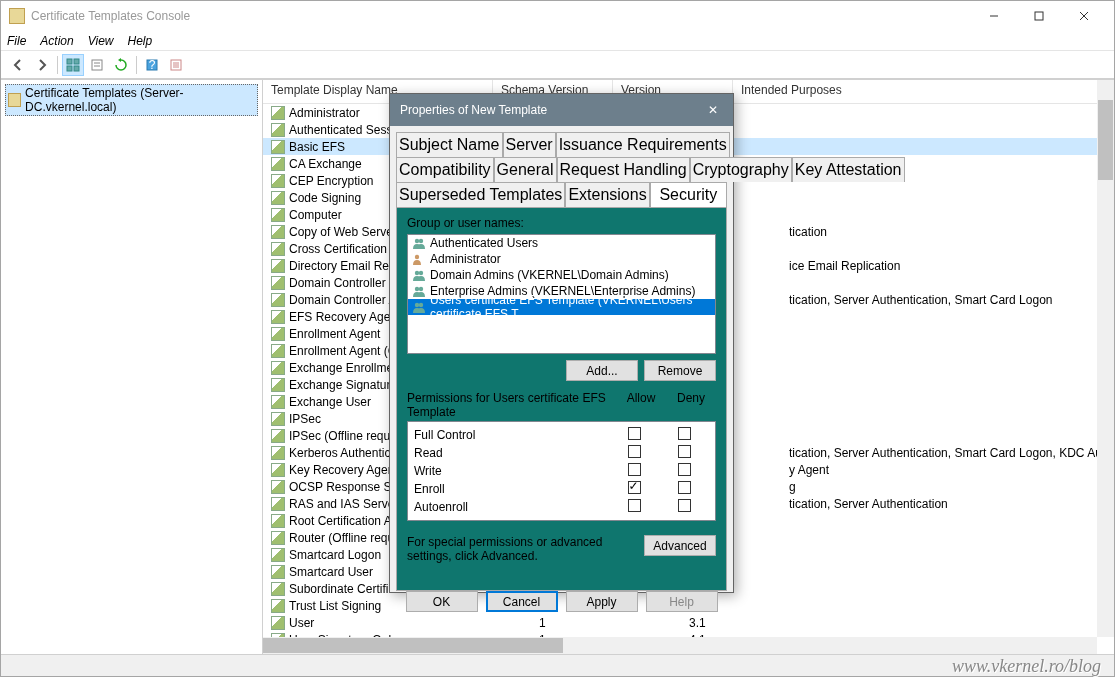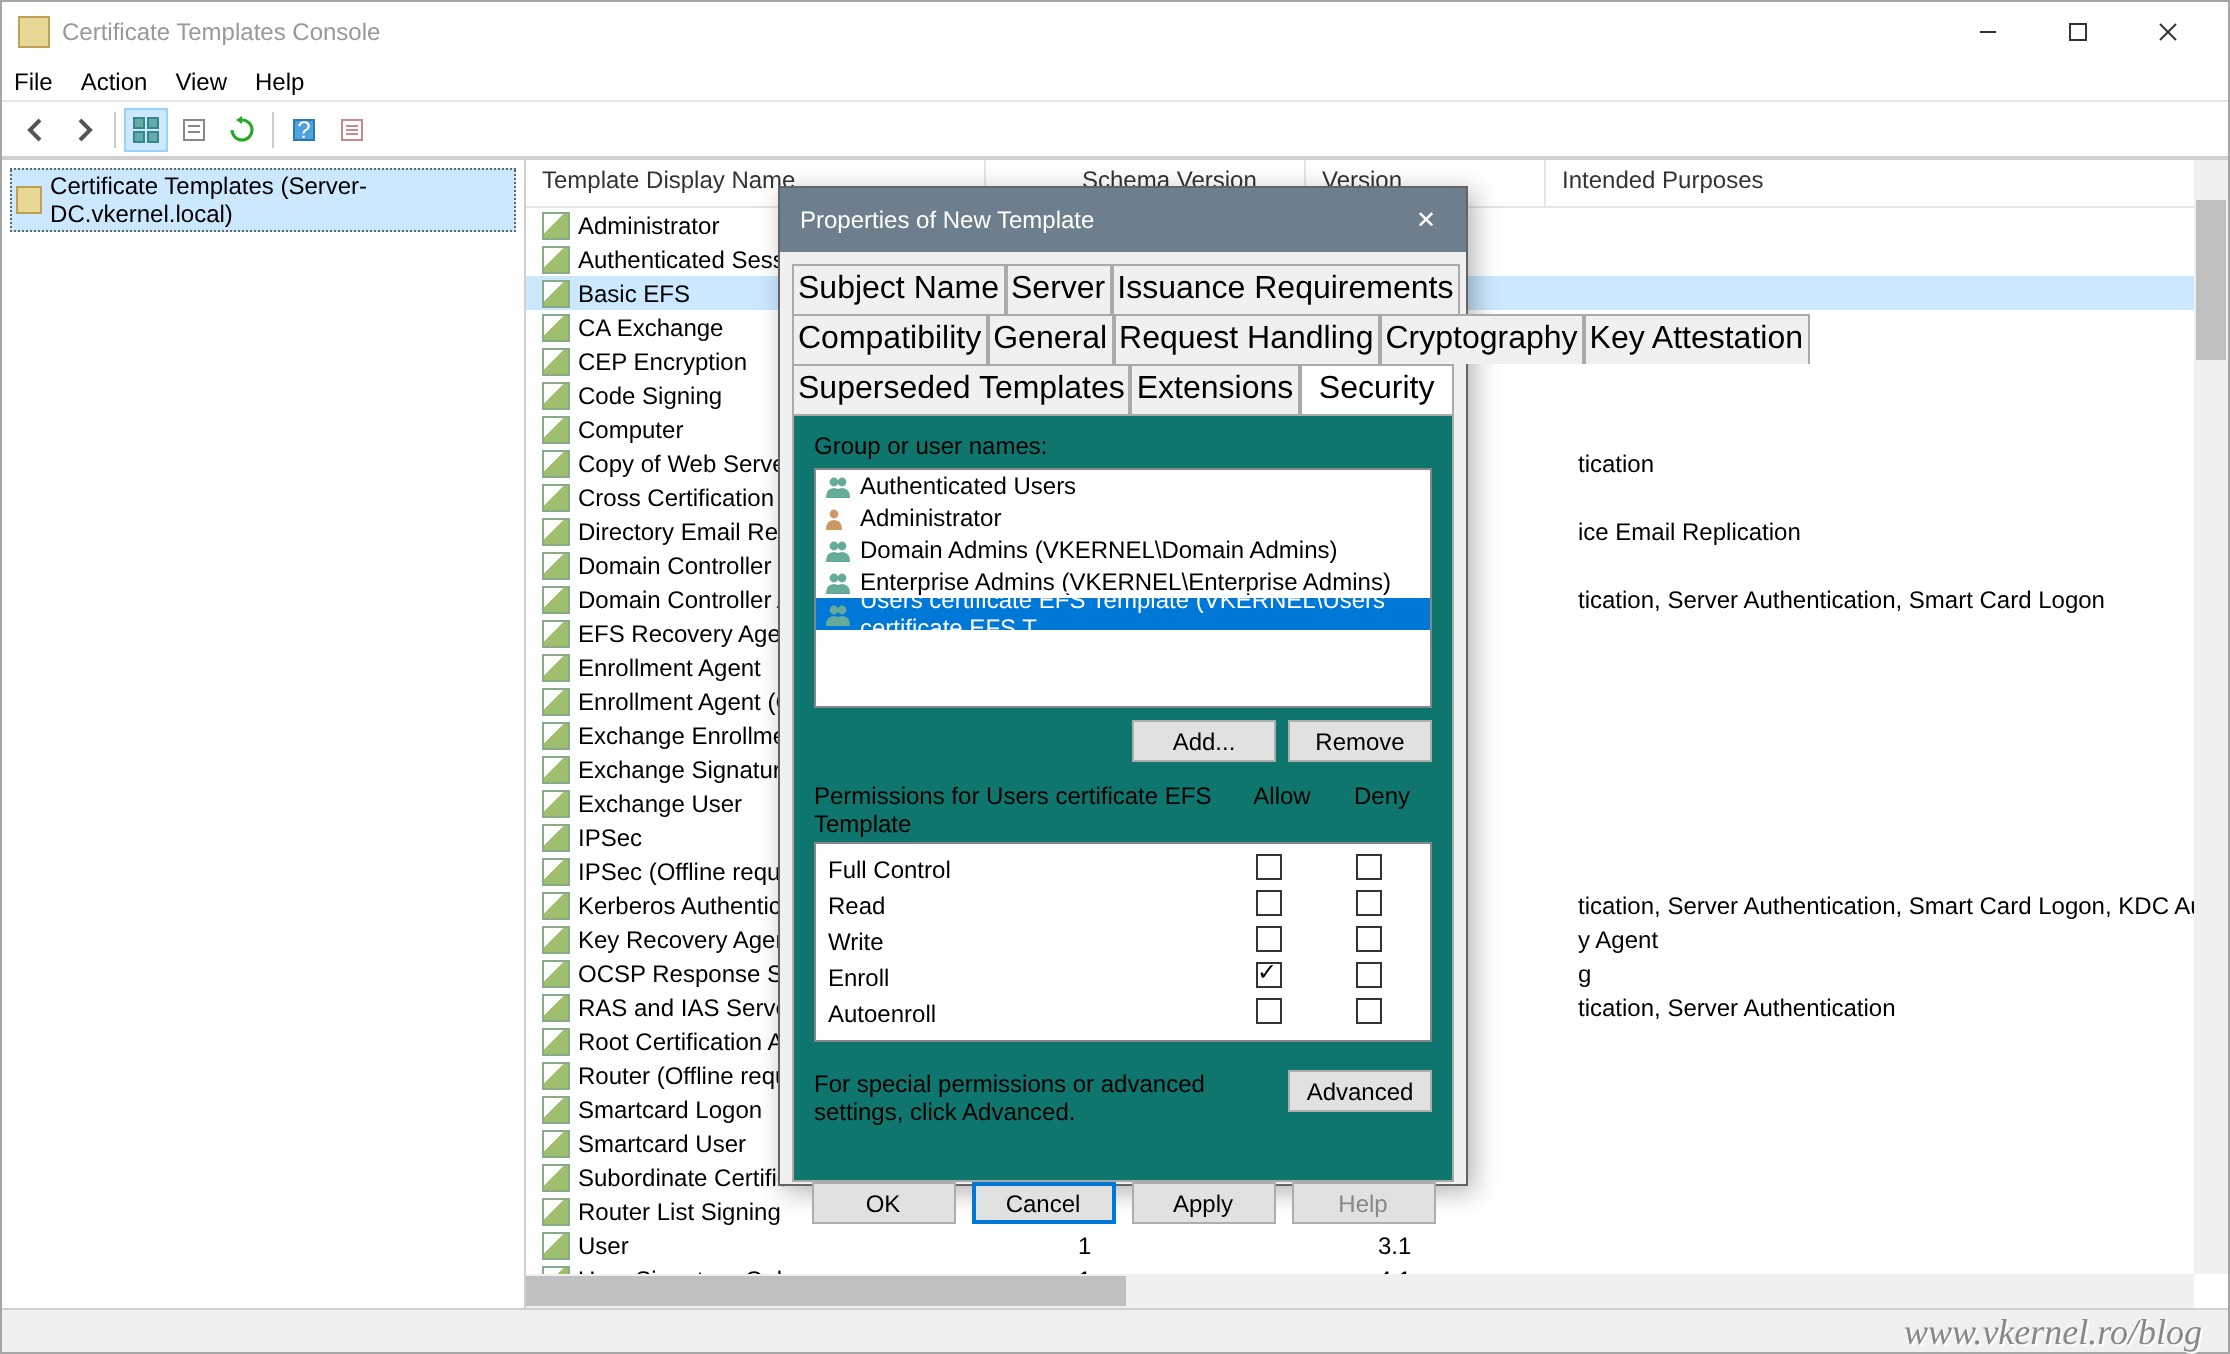--- a/index.html
+++ b/index.html
@@ -7,21 +7,21 @@
 
 
 .window { width: 1115px; height: 677px; border: 1px solid #a5a5a5; background: #fff; display: flex; flex-direction: column; }
 .titlebar { height: 30px; display: flex; align-items: center; padding: 0 8px; color: #999; }
 .titlebar-icon { width: 16px; height: 16px; margin-right: 6px; background: #e8d898; border: 1px solid #c0a050; }
 .titlebar-title { flex: 1; }
 .winbtns { display: flex; }
 .winbtn { width: 45px; height: 28px; display: flex; align-items: center; justify-content: center; color: #555; }
 .winbtn svg { width: 10px; height: 10px; }
 
-.menubar { height: 20px; display: flex; align-items: center; padding: 0 6px; gap: 14px; border-bottom: 1px solid #e5e5e5; }
+.menubar { height: 20px; display: flex; align-items: center; padding: 0 6px; gap: 14px; border-bottom: 1px solid #e5e5e5; font-style: italic; }
 .menubar span { color: #000; }
 
 .toolbar { height: 28px; display: flex; align-items: center; padding: 0 6px; gap: 2px; border-bottom: 1px solid #d0d0d0; }
 .tbtn { width: 22px; height: 22px; display: flex; align-items: center; justify-content: center; border: 1px solid transparent; }
 .tbtn.hl { background: #cce8ff; border-color: #99d1ff; }
 .tbtn svg { width: 14px; height: 14px; }
 .tsep { width: 1px; height: 18px; background: #ccc; margin: 0 2px; }
 
 .body { flex: 1; display: flex; border-top: 1px solid #d0d0d0; overflow: hidden; }
 .left-pane { width: 262px; border-right: 1px solid #d0d0d0; padding: 4px; }
@@ -178,21 +178,21 @@
     <div class="left-pane">
       <div class="tree-root">
         <div class="ticon"></div>
         <span>Certificate Templates (Server-DC.vkernel.local)</span>
       </div>
     </div>
     <div class="right-pane">
       <div class="right-inner">
         <div class="list-header">
           <div class="lh-name">Template Display Name</div>
-          <div class="lh-ver" style="width:120px;margin-left:40px;">Schema Version</div>
+          <div class="lh-ver" style="width:120px;">Schema Version</div>
           <div class="lh-ver" style="width:120px;">Version</div>
           <div class="lh-pur">Intended Purposes</div>
         </div>
         <div class="list-body" id="list-body">
             <div class="row">
               <div class="ricon"></div>
     <div class="rname">Administrator</div>
     <div class="rver">1</div>
     <div class="rver">4.1</div>
     <div class="rpur"></div>
@@ -388,21 +388,21 @@
             </div>
             <div class="row">
               <div class="ricon"></div>
     <div class="rname">Subordinate Certific</div>
     <div class="rver">1</div>
     <div class="rver">5.1</div>
     <div class="rpur"></div>
             </div>
             <div class="row">
               <div class="ricon"></div>
-    <div class="rname">Router List Signing</div>
+    <div class="rname">Trust List Signing</div>
     <div class="rver">1</div>
     <div class="rver">3.1</div>
     <div class="rpur"></div>
             </div>
             <div class="row">
               <div class="ricon"></div>
     <div class="rname">User</div>
     <div class="rver">1</div>
     <div class="rver">3.1</div>
     <div class="rpur"></div>

